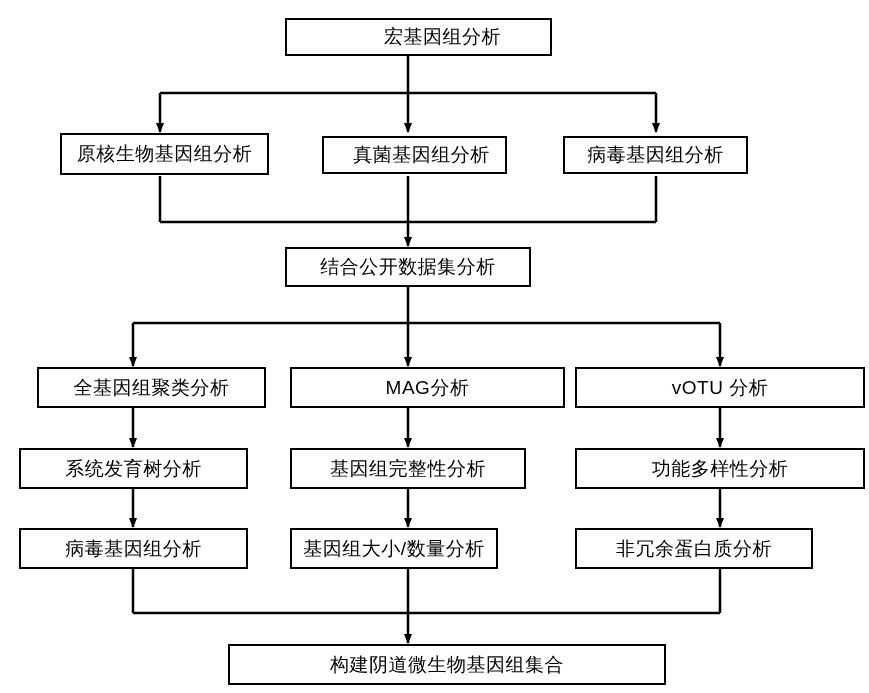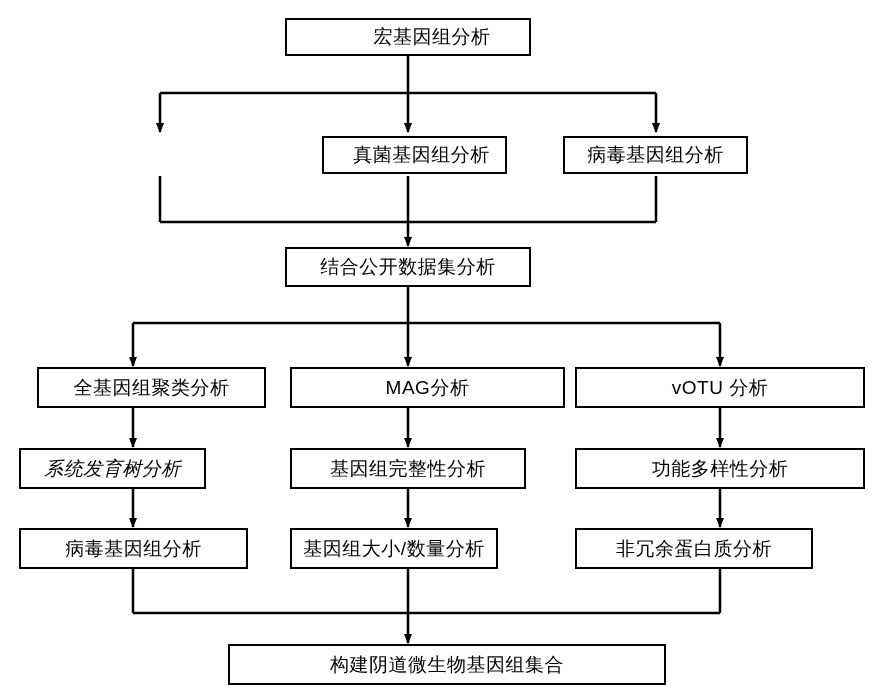--- a/index.html
+++ b/index.html
@@ -79,24 +79,27 @@
       <path d="M720,489 L720,527" marker-end="url(#arrowhead)"></path>
 
       <path d="M133,569 L133,613"></path>
       <path d="M408,569 L408,613"></path>
       <path d="M720,569 L720,613"></path>
       <path d="M133,613 L720,613"></path>
       <path d="M408,613 L408,643" marker-end="url(#arrowhead)"></path>
     </g>
   </svg>
 
-  <div class="node" style="left:285px; top:18px; width:246px; height:38px;padding-left:48px;">
+  <div class="node" style="left:285px; top:18px; width:267px; height:38px;padding-left:48px;">
     <span>宏基因组分析</span>
   </div>
 
+  <div class="node" style="left:60px; top:133px; width:209px; height:42px;">
+    <span>原核生物基因组分析</span>
+  </div>
 
   <div class="node" style="left:322px; top:136px; width:185px; height:38px;padding-left:14px;">
     <span>真菌基因组分析</span>
   </div>
 
   <div class="node" style="left:563px; top:136px; width:185px; height:38px;">
     <span>病毒基因组分析</span>
   </div>
 
   <div class="node" style="left:285px; top:247px; width:246px; height:40px;">
@@ -108,21 +111,21 @@
   </div>
 
   <div class="node" style="left:290px; top:367px; width:275px; height:41px;">
     <span>MAG分析</span>
   </div>
 
   <div class="node" style="left:575px; top:367px; width:290px; height:41px;">
     <span>vOTU 分析</span>
   </div>
 
-  <div class="node" style="left:19px; top:448px; width:187px; height:41px;font-style:italic;">
+  <div class="node" style="left:19px; top:448px; width:229px; height:41px;">
     <span>系统发育树分析</span>
   </div>
 
   <div class="node" style="left:290px; top:448px; width:236px; height:41px;">
     <span>基因组完整性分析</span>
   </div>
 
   <div class="node" style="left:575px; top:448px; width:290px; height:41px;">
     <span>功能多样性分析</span>
   </div>

